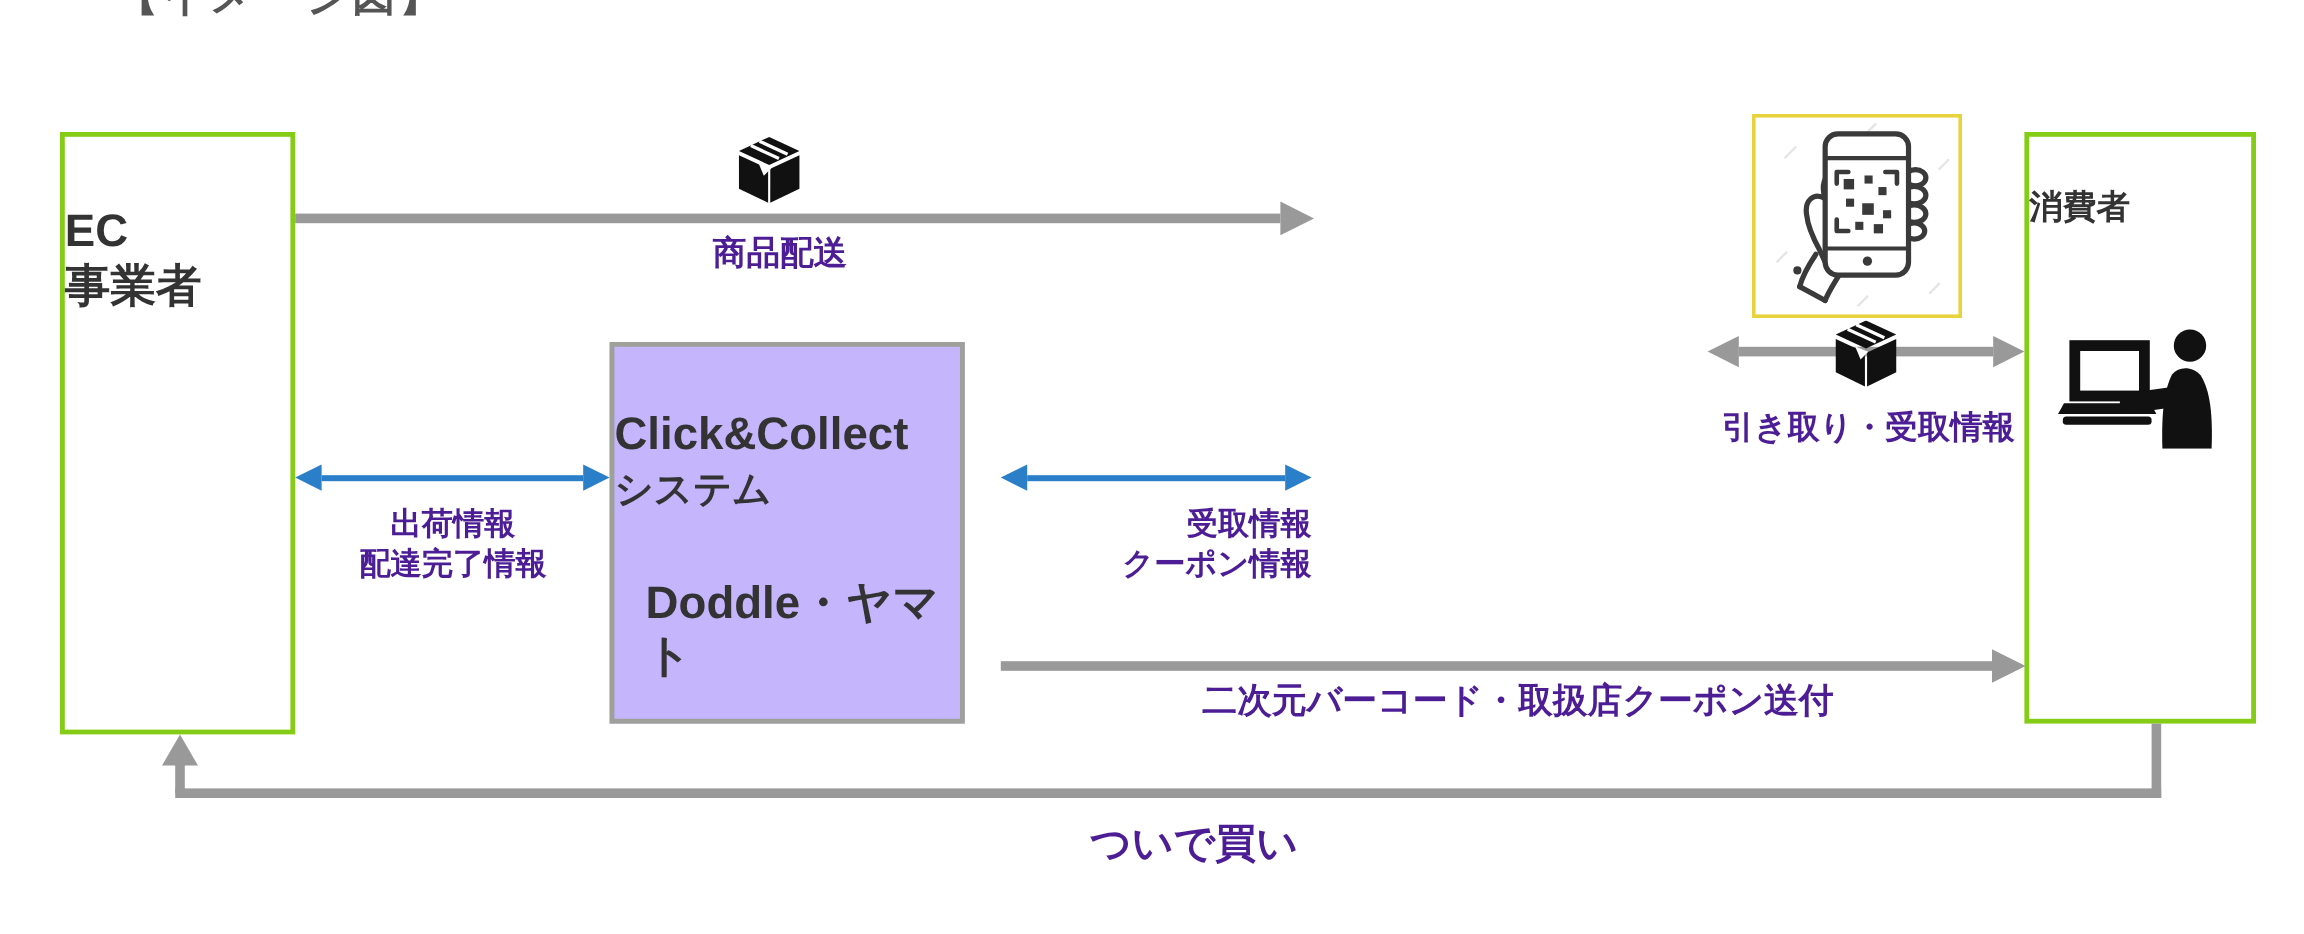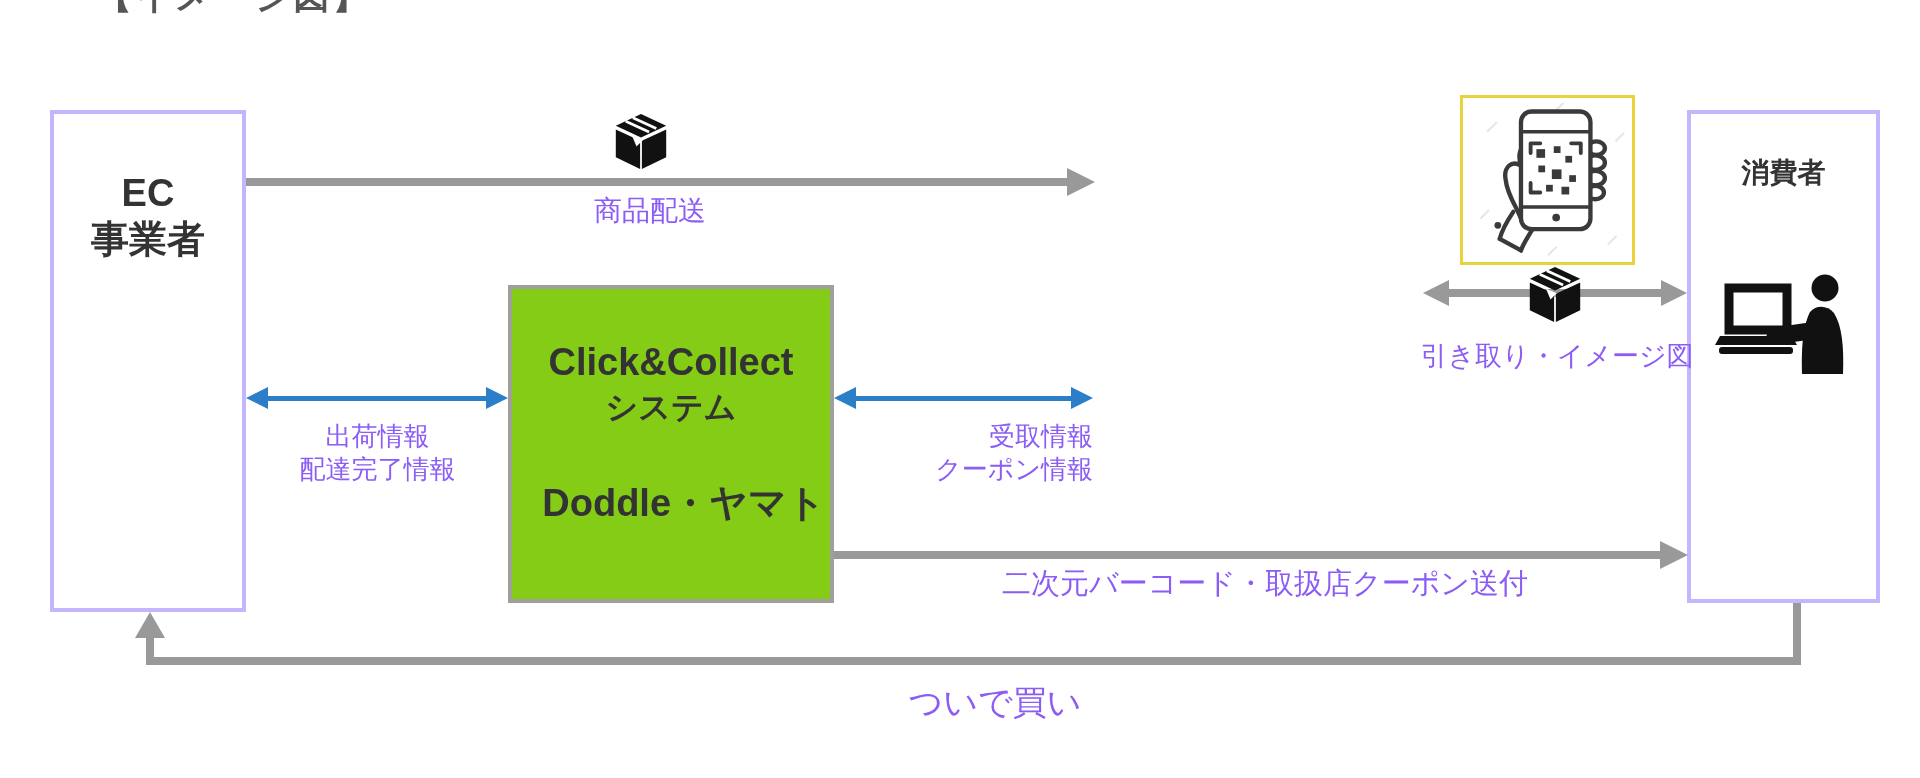--- a/index.html
+++ b/index.html
@@ -1,28 +1,28 @@
 <!DOCTYPE html>
 <html><head>
 <meta charset="utf-8">
 <style>
   html,body{margin:0;padding:0;background:#fff;}
   .canvas{position:relative;width:1920px;height:778px;background:#fff;overflow:hidden;
           font-family:"Liberation Sans","DejaVu Sans",sans-serif;color:#333;}
-  .box{position:absolute;background:#fff;border:4px solid #c4b5fd;box-sizing:border-box;text-align:center;}
+  .box{position:absolute;background:#fff;border:4px solid #84cc16;box-sizing:border-box;text-align:left;}
   .partial-title{position:absolute;left:96px;top:-28px;font-size:36px;font-weight:bold;color:#555;letter-spacing:3px;white-space:nowrap;}
   .node-title{font-weight:bold;color:#333;}
   .ec-text{padding-top:56px;font-size:38px;line-height:46px;}
   .sys-l1{padding-top:50px;font-size:38px;line-height:46px;font-weight:bold;}
   .sys-l2{font-size:32px;line-height:44px;font-weight:bold;}
   .sys-l3{margin-top:52px;font-size:38px;line-height:44px;font-weight:bold;margin-left:26px;}
   .store-title{padding-top:46px;font-size:36px;line-height:44px;font-weight:bold;}
   .store-sub{font-size:25px;line-height:31px;font-weight:bold;}
   .consumer-title{padding-top:36px;font-size:28px;line-height:46px;font-weight:bold;}
-  .lbl{position:absolute;font-weight:normal;color:#8b5cf6;text-align:center;white-space:nowrap;}
+  .lbl{position:absolute;font-weight:bold;color:#4c1d95;text-align:center;white-space:nowrap;}
   .stem{position:absolute;background:#999;}
   .stem-blue{position:absolute;background:#2b7fc9;}
   .ah{position:absolute;width:0;height:0;}
   .ah-right{border-top:14px solid transparent;border-bottom:14px solid transparent;border-left:28px solid #999;}
   .ah-left-sm{border-top:13px solid transparent;border-bottom:13px solid transparent;border-right:26px solid #999;}
   .ah-right-sm{border-top:13px solid transparent;border-bottom:13px solid transparent;border-left:26px solid #999;}
   .ah-up{border-left:15px solid transparent;border-right:15px solid transparent;border-bottom:26px solid #999;}
   .ah-bl{border-top:11px solid transparent;border-bottom:11px solid transparent;border-right:22px solid #2b7fc9;}
   .ah-br{border-top:11px solid transparent;border-bottom:11px solid transparent;border-left:22px solid #2b7fc9;}
   .icon-abs{position:absolute;}
@@ -35,21 +35,21 @@
 
   <div class="partial-title">【イメージ図】</div>
 
   <div class="box" style="left:50px;top:110px;width:196px;height:502px;">
     <div class="ec-text node-title">
       <div>EC</div>
       <div>事業者</div>
     </div>
   </div>
 
-  <div class="box" style="left:508px;top:285px;width:326px;height:318px;background:#84cc16;border-color:#a0a09a;">
+  <div class="box" style="left:508px;top:285px;width:296px;height:318px;background:#c4b5fd;border-color:#a0a09a;">
     <div class="sys-l1">Click&amp;Collect</div>
     <div class="sys-l2">システム</div>
     <div class="sys-l3">Doddle・ヤマト</div>
   </div>
 
 
   <div class="box" style="left:1687px;top:110px;width:193px;height:493px;">
     <div class="consumer-title">消費者</div>
     <svg class="icon-abs" style="left:22px;top:158px;" width="145" height="102" viewBox="0 0 145 102">
       <rect x="16" y="16" width="58" height="42" fill="#fff" stroke="#111" stroke-width="9"></rect>
@@ -143,21 +143,21 @@
     <div class="ah ah-right-sm" style="left:1661px;top:280px;"></div>
   </div>
   <svg class="icon-abs" style="left:1528px;top:267px;" width="54" height="56" viewBox="0 0 60 62">
     <polygon points="30,0 58,13 30,26 2,13" fill="#111"></polygon>
     <polygon points="2,17 29,29.5 29,61 2,48" fill="#111"></polygon>
     <polygon points="58,17 31,29.5 31,61 58,48" fill="#111"></polygon>
     <line x1="21" y1="4" x2="47" y2="16" stroke="#fff" stroke-width="3"></line>
     <line x1="13" y1="8" x2="39" y2="20" stroke="#fff" stroke-width="3"></line>
     <polygon points="20,24 32,29 25,36" fill="#fff"></polygon>
   </svg>
-  <div class="lbl" style="left:1412px;top:338px;width:290px;font-size:27px;">引き取り・イメージ図</div>
+  <div class="lbl" style="left:1412px;top:338px;width:290px;font-size:27px;">引き取り・受取情報</div>
 
   <div>
     <div class="stem" style="left:834px;top:551px;width:826px;height:8px;"></div>
     <div class="ah ah-right" style="left:1660px;top:541px;"></div>
   </div>
   <div class="lbl" style="left:965px;top:564px;width:600px;font-size:29px;">二次元バーコード・取扱店クーポン送付</div>
 
   <div>
     <div class="stem" style="left:1793px;top:603px;width:8px;height:62px;"></div>
     <div class="stem" style="left:146px;top:657px;width:1655px;height:8px;"></div>

